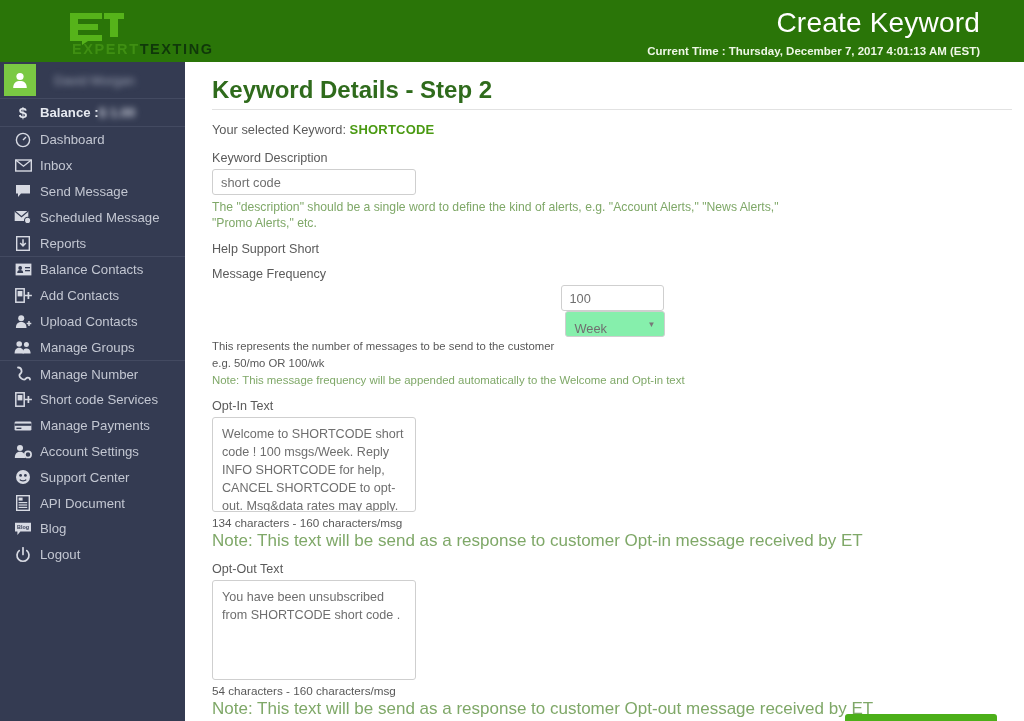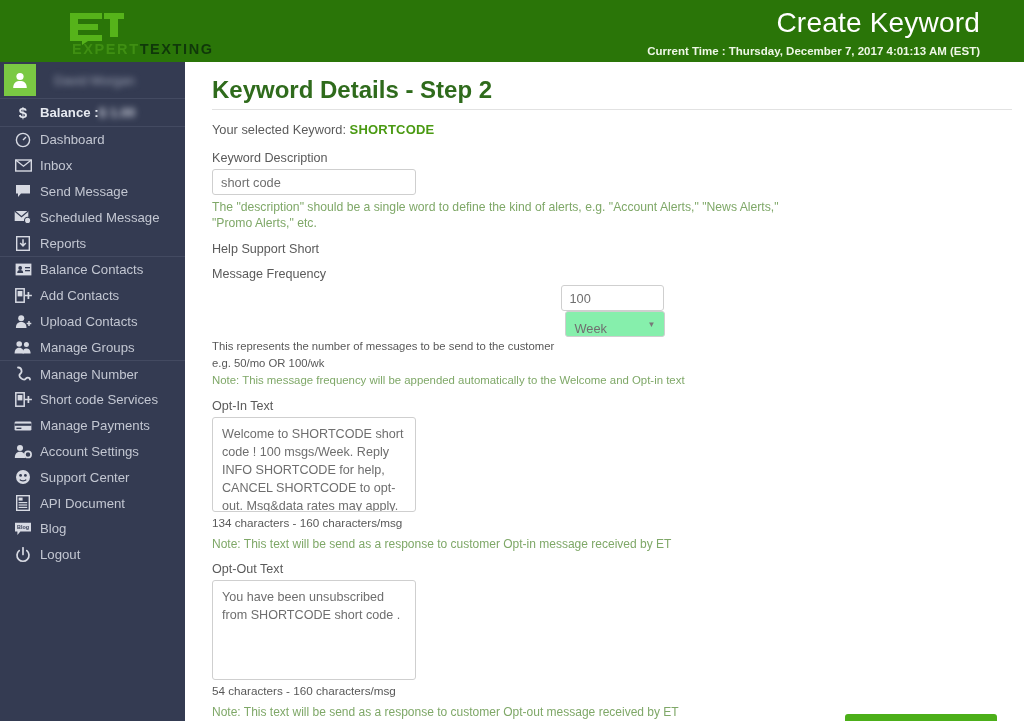--- a/index.html
+++ b/index.html
@@ -191,21 +191,21 @@
     color: #6e6e6e; font-size: 12.6px;
     line-height: 1.43;
     font-family: "Liberation Sans", sans-serif;
     resize: none; outline: none;
     overflow: hidden;
     display: block;
   }
   .ta.optin { height: 95px; }
   .ta.optout { height: 100px; }
   .charcount { color: #585858; font-size: 11.7px; margin-top: 4px; }
-  .charnote { color: #7fa868; font-size: 12px; margin-top: 8px; }
+  .charnote { color: #7fa868; font-size: 17px; margin-top: 2px; }
 
   .bottom-btn {
     position: absolute; left: 660px; top: 652px;
     width: 152px; height: 30px;
     background: #4caf19;
     border: none; border-radius: 3px;
     color: #fff; font-size: 13px;
     font-family: "Liberation Sans", sans-serif;
     cursor: pointer;
   }

